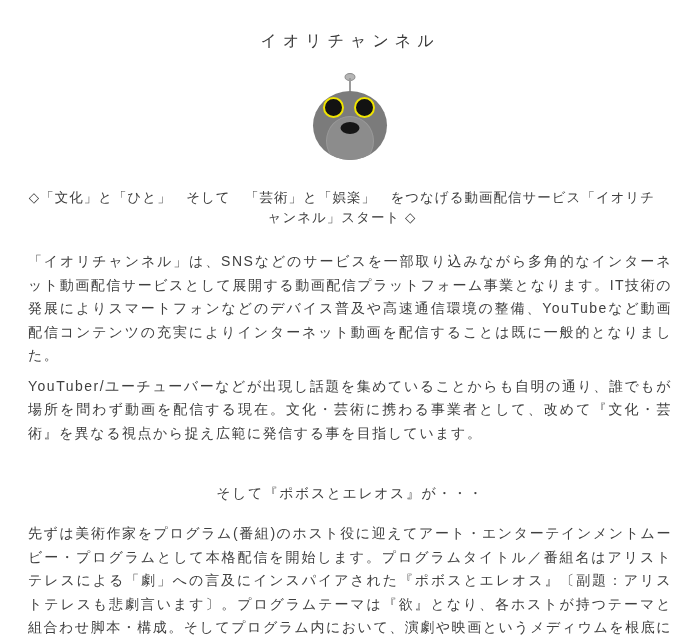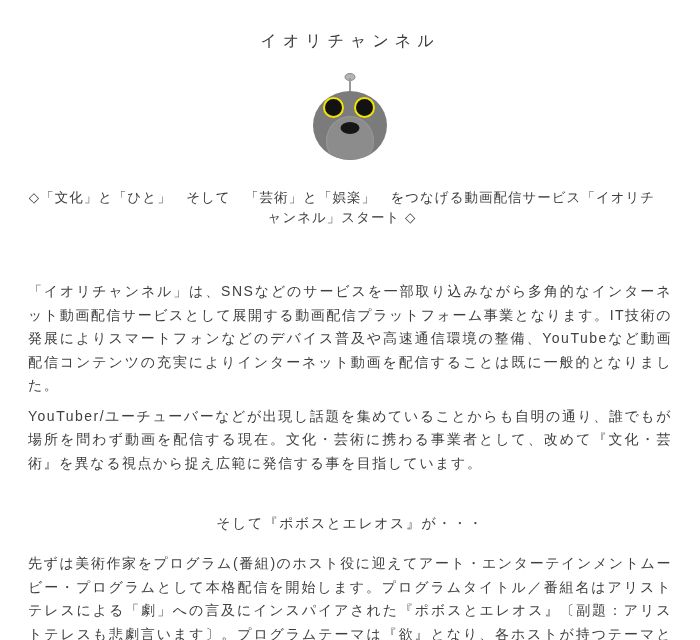--- a/index.html
+++ b/index.html
@@ -109,21 +109,21 @@
     color: #3f3f3f;
   }
   .body-text {
     font-size: 14px;
     line-height: 23.5px;
     letter-spacing: 1.5px;
     text-align: justify;
     color: #3f3f3f;
     margin: 0;
   }
-  .p-intro    { margin-top: 52px; }
+  .p-intro    { margin-top: 22px; }
   .p-youtuber { margin-top: 7px; }
   .announcement {
     margin: 38px 0 8px 0;
     font-size: 14px;
     text-align: center;
     letter-spacing: 1.5px;
     line-height: 20px;
     color: #3f3f3f;
   }
   .p-program  { margin-top: 19px; }

